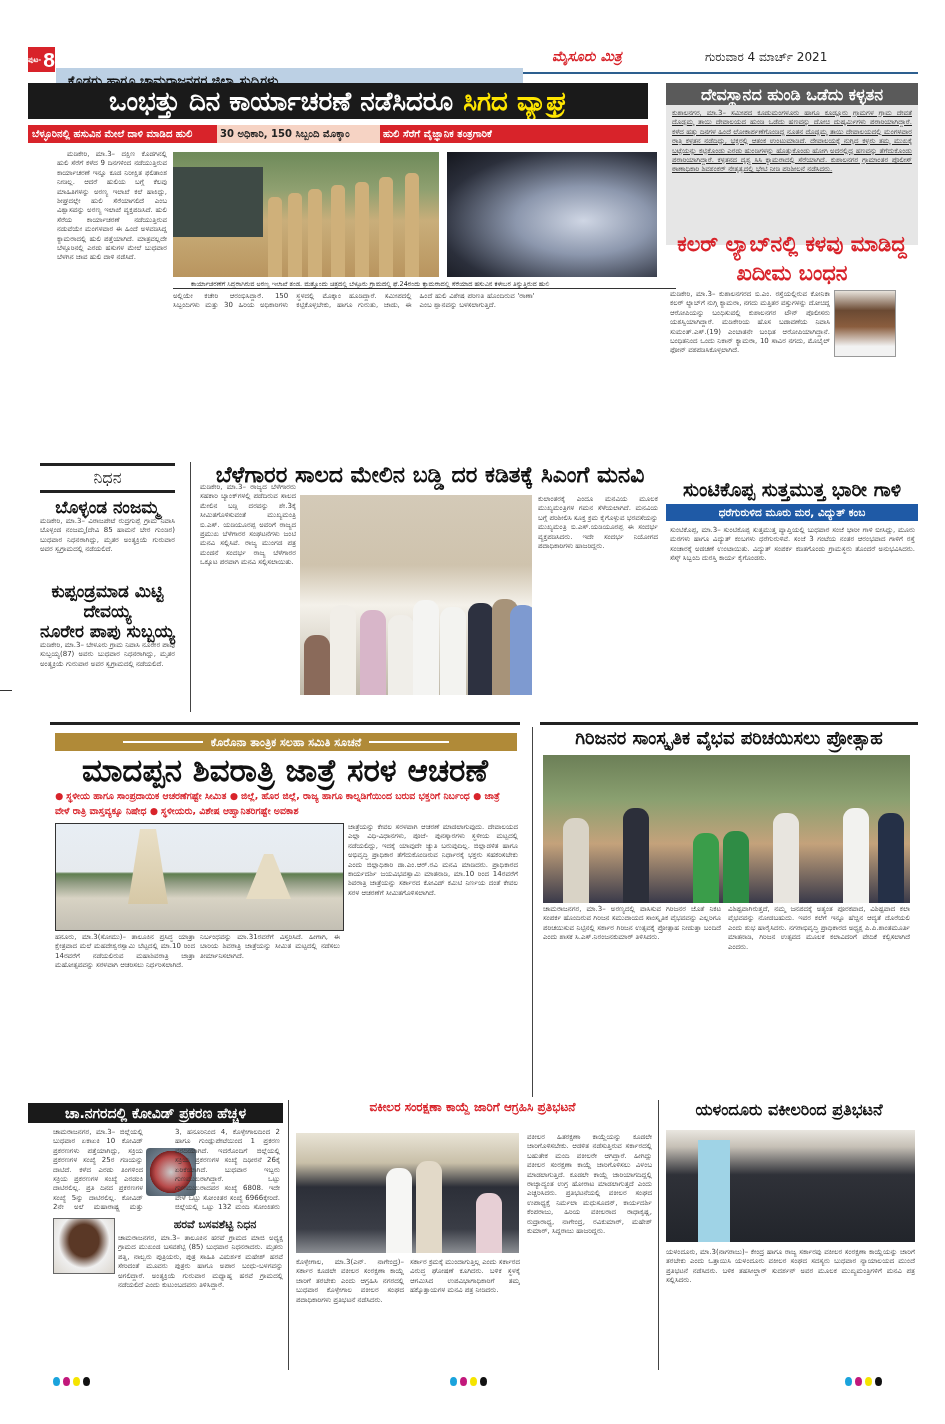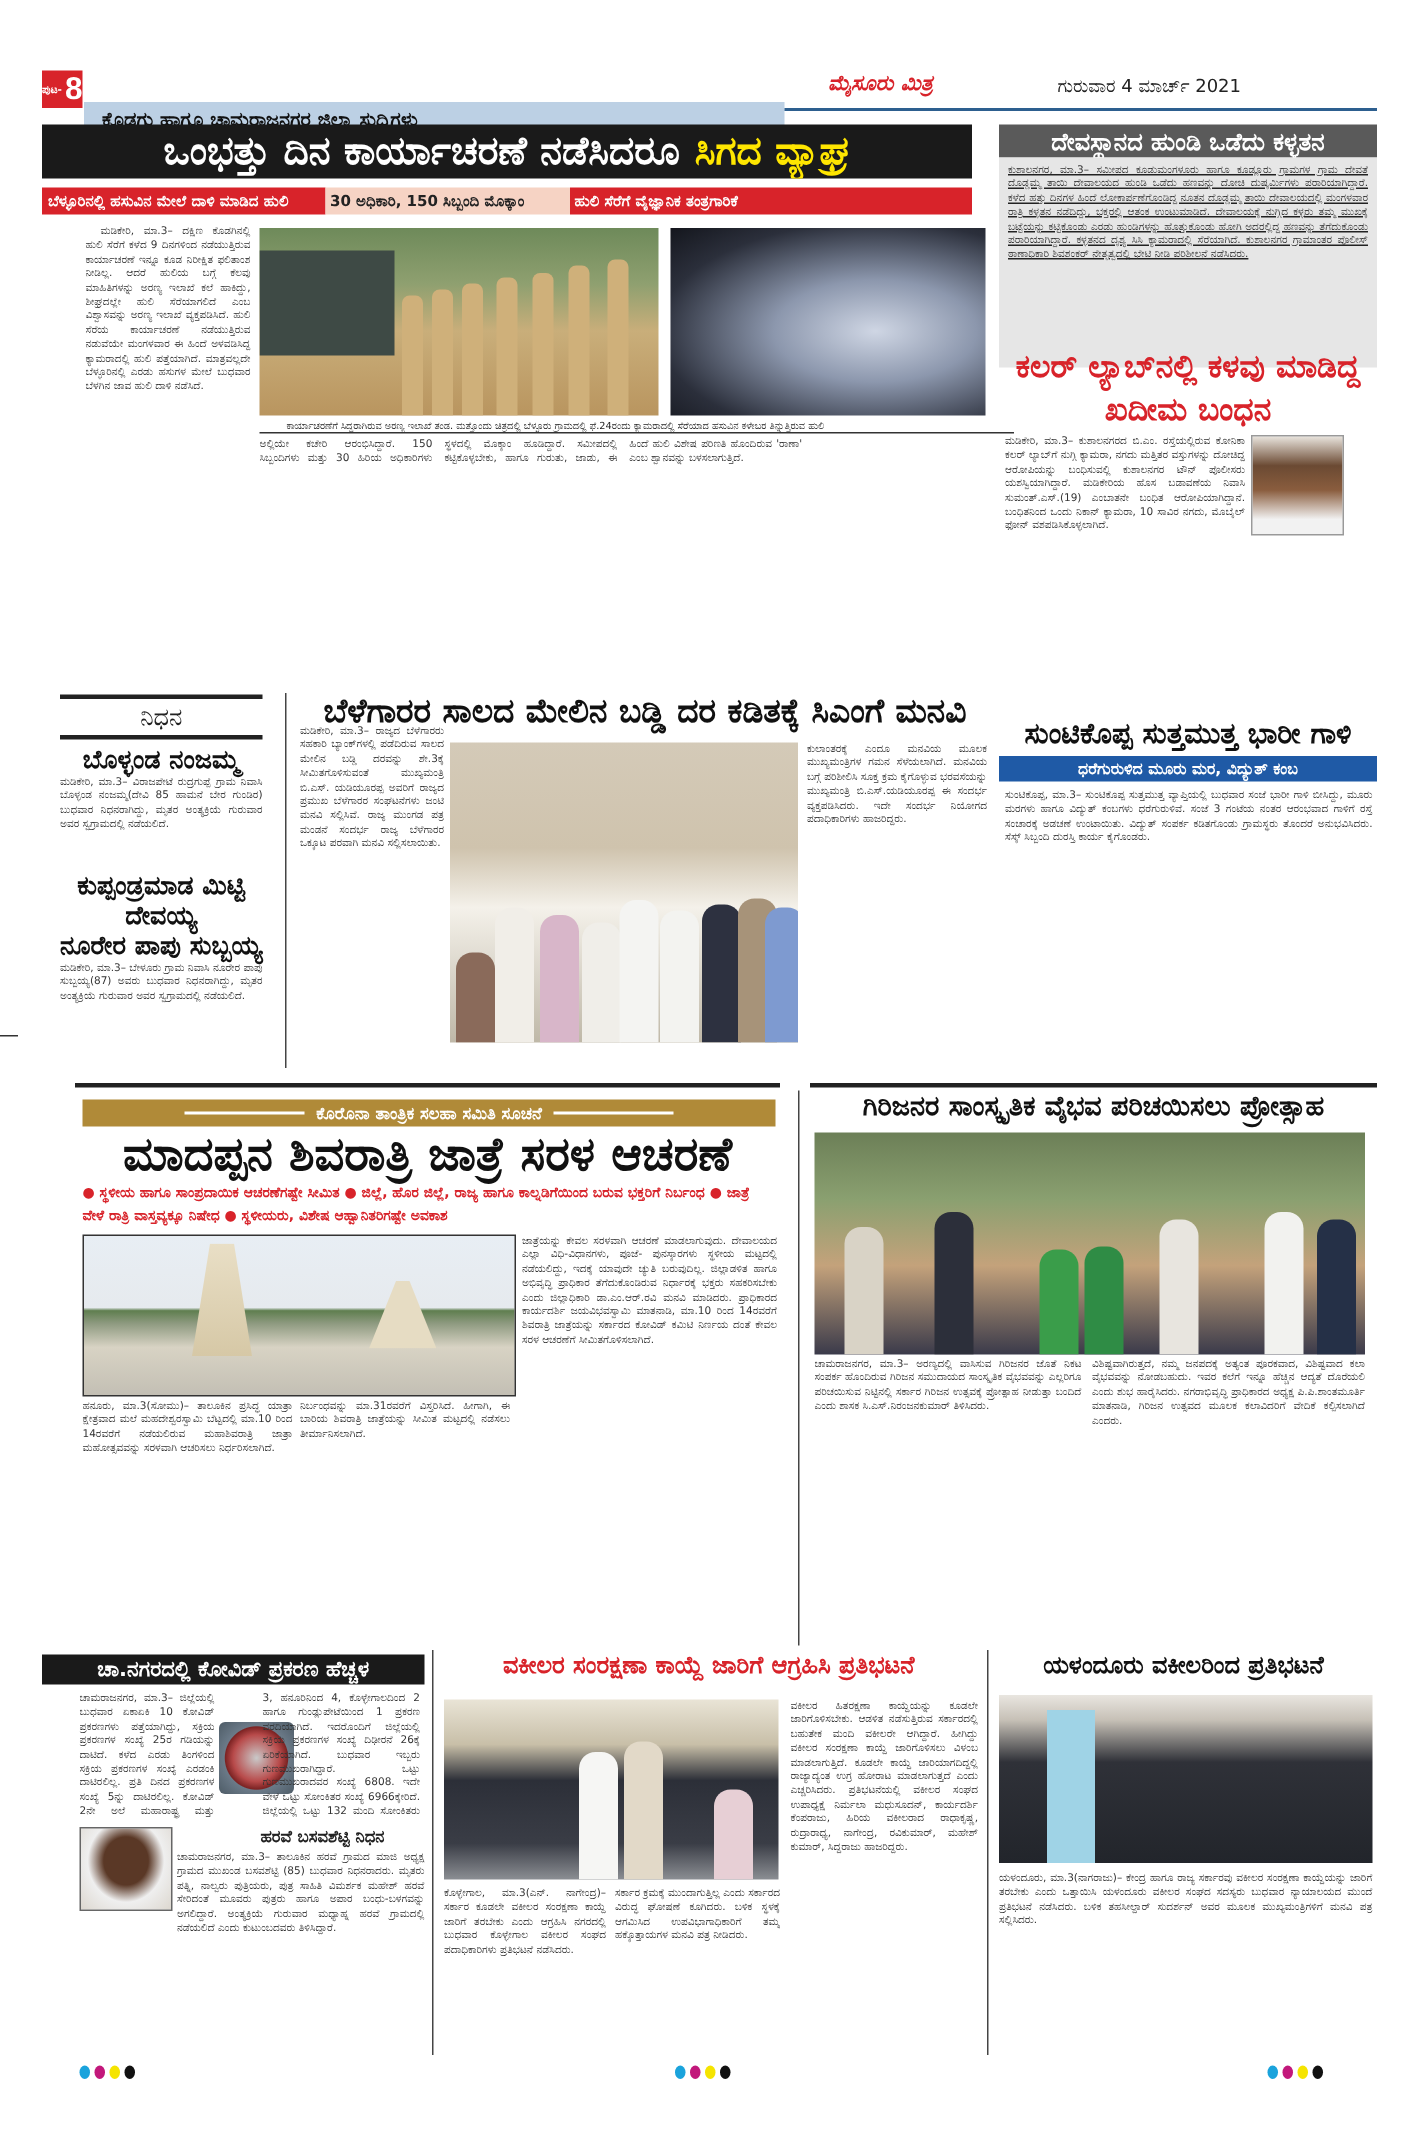--- a/index.html
+++ b/index.html
@@ -53,21 +53,21 @@
   .ph-temple .tower{position:absolute;left:72px;top:5px;width:40px;height:75px;background:linear-gradient(180deg,#e9dfc6,#d6c8a6);clip-path:polygon(30% 0,70% 0,100% 100%,0 100%);}
   .ph-temple .tower2{position:absolute;left:190px;top:30px;width:45px;height:45px;background:#e6dcc3;clip-path:polygon(40% 0,60% 0,100% 100%,0 100%);}
   
   #giri-head{left:540px;top:727px;width:378px;font-size:18px;font-weight:bold;color:#111;white-space:nowrap;text-align:center;}
   .ph-giri{left:543px;top:755px;width:367px;height:148px;background:linear-gradient(180deg,#6c7f57 0%,#8aa070 30%,#c4a27b 60%,#3a3a4a 100%);}
   
   #chamara-head{left:28px;top:1103px;width:255px;height:20px;background:#1a1a1a;color:#fff;font-size:14px;font-weight:bold;display:flex;align-items:center;justify-content:center;white-space:nowrap;}
   .ph-virus{left:146px;top:1148px;width:50px;height:48px;background:radial-gradient(circle at 50% 50%,#c9c9c9 0%,#b84a4a 45%,#7c2323 60%,#6b7a88 62%,#4d5b66 100%);border-radius:4px;}
   #harave-head{left:150px;top:1218px;width:130px;font-size:11px;font-weight:bold;text-align:center;}
   .ph-elder{left:53px;top:1218px;width:60px;height:54px;background:radial-gradient(ellipse at 50% 40%,#5a3826 0%,#5a3826 35%,#efefef 60%,#dcd7cf 100%);border:1px solid #666;}
-  #vakil-head{left:290px;top:1100px;width:365px;font-size:16px;font-weight:bold;color:#d8232a;white-space:nowrap;text-align:center;}
+  #vakil-head{left:290px;top:1100px;width:365px;font-size:12px;font-weight:bold;color:#d8232a;white-space:nowrap;text-align:center;}
   .ph-vakil{left:296px;top:1133px;width:223px;height:120px;background:linear-gradient(180deg,#e9e4d6 0%,#c8bfa8 25%,#2c2f38 45%,#3a3d46 80%,#8b8e93 100%);}
   #yalan-head{left:660px;top:1100px;width:258px;font-size:16px;font-weight:bold;color:#111;white-space:nowrap;text-align:center;}
   .ph-yalan{left:666px;top:1130px;width:249px;height:112px;background:linear-gradient(180deg,#e9e6e0 0%,#c6c0b6 15%,#2f3138 40%,#22252b 100%);}
   .ph-yalan .shirt{position:absolute;left:32px;top:10px;width:32px;height:102px;background:#9fd3e6;}
   .reg{position:absolute;display:flex;gap:3px;}
   .reg span{width:7px;height:9px;border-radius:50%;display:inline-block;}
   .cut{left:0;top:690px;width:12px;height:1px;background:#333;}
 </style>
 </head>
 <body>

